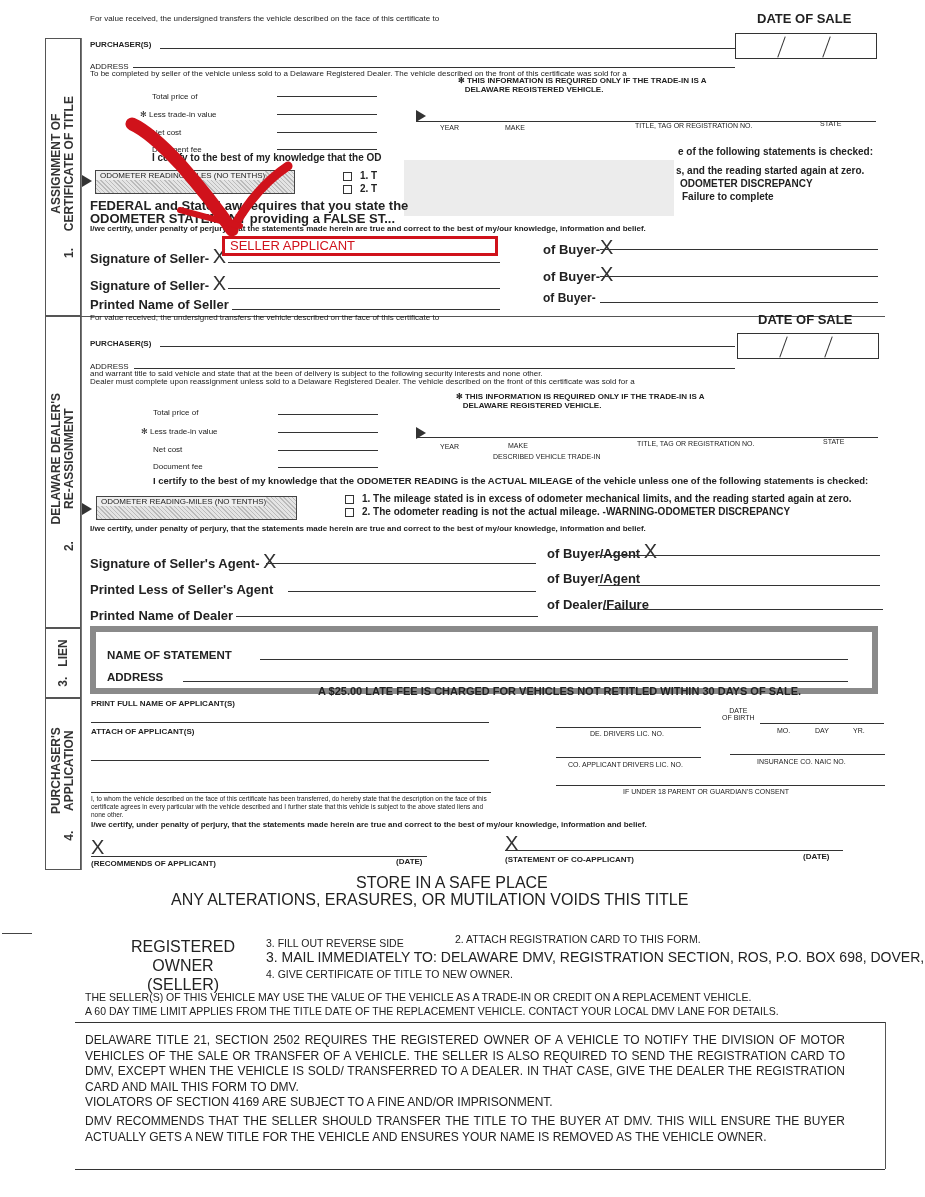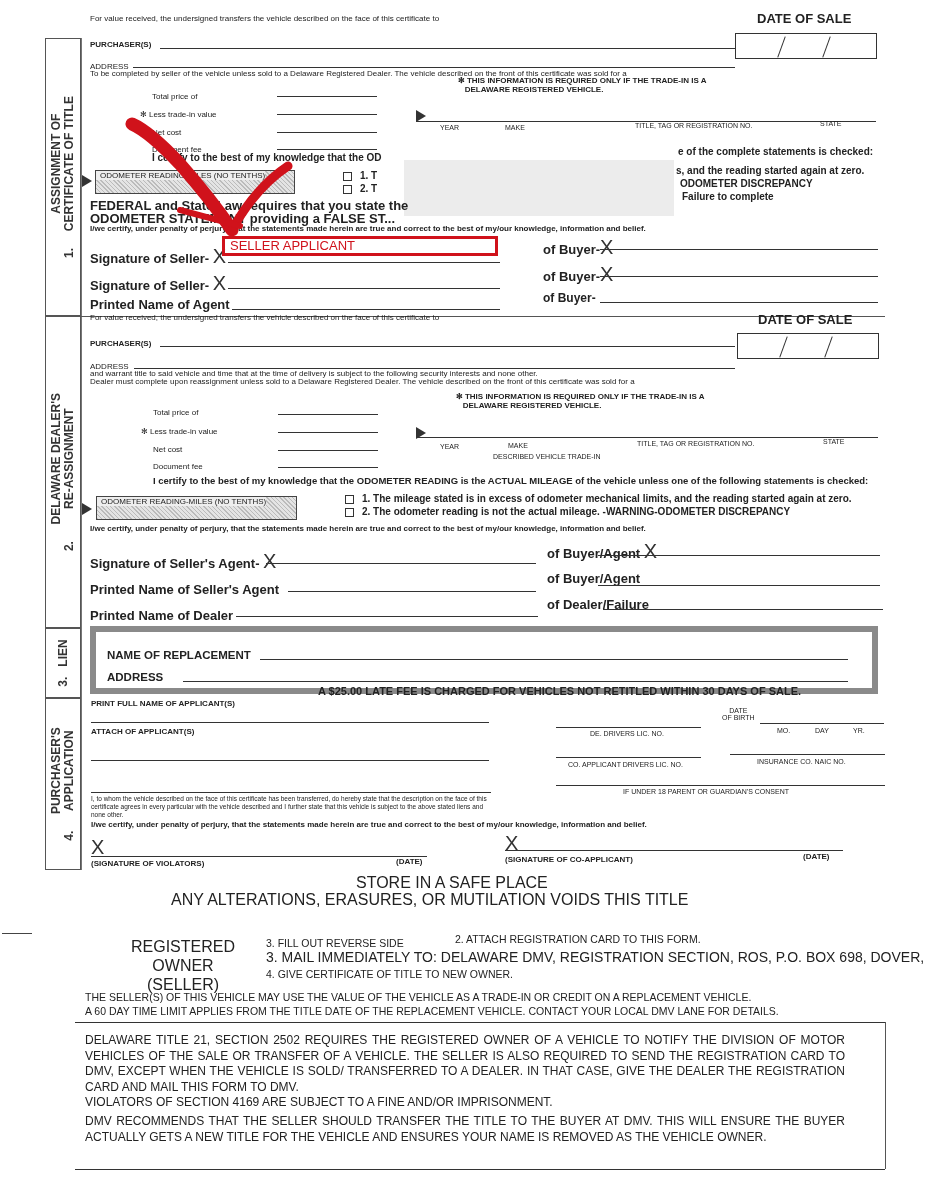--- a/index.html
+++ b/index.html
@@ -66,21 +66,21 @@
 <div class="line" style="left:277px;top:149px;width:100px"></div>
 
 <div class="arrow" style="left:416px;top:110px"></div>
 <div class="line" style="left:416px;top:121px;width:460px"></div>
 <div class="abs t6" style="left:440px;top:124px">YEAR</div>
 <div class="abs t6" style="left:505px;top:124px">MAKE</div>
 <div class="abs t6" style="left:635px;top:122px">TITLE, TAG OR REGISTRATION NO.</div>
 <div class="abs t6" style="left:820px;top:120px">STATE</div>
 
 <div class="abs b" style="left:152px;top:152px;font-size:10px;width:230px;overflow:hidden;white-space:nowrap">I certify to the best of my knowledge that the ODOMETER READING is the ACTUAL MILEAGE of the vehicle unless one of the following statements is checked:</div>
-<div class="abs b" style="left:678px;top:146px;font-size:10px;white-space:nowrap">e of the complete statements is checked:</div>
+<div class="abs b" style="left:678px;top:146px;font-size:10px;white-space:nowrap">e of the following statements is checked:</div>
 
 <div class="arrow" style="left:82px;top:175px"></div>
 <div class="odobox" style="left:95px;top:170px;width:200px">
     <span>ODOMETER READING-MILES (NO TENTHS)</span>
   </div>
 <div class="abs b t9" style="left:343px;top:170px"><span class="chk"></span><span>1. T</span></div>
 <div class="abs b t9" style="left:343px;top:183px"><span class="chk"></span><span>2. T</span></div>
 
 <div class="abs" style="left:404px;top:160px;width:270px;height:56px;background:#ececec"></div>
 <div class="abs b t9" style="left:676px;top:165px">s, and the reading started again at zero.</div>
@@ -88,21 +88,21 @@
 <div class="abs b t9" style="left:682px;top:191px">Failure to complete</div>
 
 <div class="abs b t12" style="left:90px;top:198px">FEDERAL and State Law requires that you state the</div>
 <div class="abs b t12" style="left:90px;top:211px">ODOMETER STATEMENT providing a FALSE ST...</div>
 <div class="abs t7 b" style="left:90px;top:224px;white-space:nowrap">I/we certify, under penalty of perjury, that the statements made herein are true and correct to the best of my/our knowledge, information and belief.</div>
 
 <div class="sigrow" style="left:90px;top:245px"><span>Signature of Seller-</span> <span class="xmark">X</span></div>
 <div class="line" style="left:228px;top:262px;width:272px"></div>
 <div class="sigrow" style="left:90px;top:272px"><span>Signature of Seller-</span> <span class="xmark">X</span></div>
 <div class="line" style="left:228px;top:288px;width:272px"></div>
-<div class="sigrow" style="left:90px;top:297px">Printed Name of Agent</div>
+<div class="sigrow" style="left:90px;top:297px">Printed Name of Seller</div>
 <div class="line" style="left:232px;top:309px;width:268px"></div>
 
 <div class="sigrow" style="left:543px;top:236px"><span>of Buyer-</span><span class="xmark">X</span></div>
 <div class="line" style="left:600px;top:249px;width:278px"></div>
 <div class="sigrow" style="left:543px;top:263px"><span>of Buyer-</span><span class="xmark">X</span></div>
 <div class="line" style="left:600px;top:276px;width:278px"></div>
 <div class="sigrow" style="left:543px;top:291px;font-size:12px">of Buyer-</div>
 <div class="line" style="left:600px;top:302px;width:278px"></div>
 
 <div class="abs" style="left:222px;top:236px;width:276px;height:20px;border:3px solid #d0121b;color:#d0121b;font-size:13px;line-height:14px;padding-left:5px">
@@ -119,21 +119,21 @@
 <div class="abs t7" style="left:90px;top:313px">For value received, the undersigned transfers the vehicle described on the face of this certificate to</div>
 <div class="abs b" style="left:758px;top:312px;font-size:13px">DATE OF SALE</div>
 <div class="abs t7 b" style="left:90px;top:339px">PURCHASER(S)</div>
 <div class="line" style="left:160px;top:346px;width:575px"></div>
 <div class="datebox" style="left:737px;top:333px">
     <div class="sl" style="left:45px"></div>
     <div class="sl" style="left:90px"></div>
   </div>
 <div class="abs t7" style="left:90px;top:362px">ADDRESS</div>
 <div class="line" style="left:134px;top:368px;width:601px"></div>
-<div class="abs t7" style="left:90px;top:369px">and warrant title to said vehicle and time that at the time of delivery is subject to the following security interests and none other.</div>
+<div class="abs t7" style="left:90px;top:369px">and warrant title to said vehicle and state that at the been of delivery is subject to the following security interests and none other.</div>
 <div class="abs t7" style="left:90px;top:377px">Dealer must complete upon reassignment unless sold to a Delaware Registered Dealer. The vehicle described on the front of this certificate was sold for a</div>
 <div class="abs t7 b" style="left:456px;top:392px">✻ <span>THIS INFORMATION IS REQUIRED ONLY IF THE TRADE-IN IS A</span><br>&nbsp;&nbsp;&nbsp;<span>DELAWARE REGISTERED VEHICLE.</span></div>
 
 <div class="abs t7" style="left:153px;top:408px">Total price of</div>
 <div class="line" style="left:278px;top:414px;width:100px"></div>
 <div class="abs t7" style="left:141px;top:427px">✻ <span>Less trade-in value</span></div>
 <div class="line" style="left:278px;top:432px;width:100px"></div>
 <div class="abs t7" style="left:153px;top:445px">Net cost</div>
 <div class="line" style="left:278px;top:450px;width:100px"></div>
 <div class="abs t7" style="left:153px;top:462px">Document fee</div>
@@ -151,34 +151,34 @@
 <div class="arrow" style="left:82px;top:503px"></div>
 <div class="odobox" style="left:96px;top:496px;width:201px">
     <span>ODOMETER READING-MILES (NO TENTHS)</span>
   </div>
 <div class="abs b" style="left:345px;top:493px;font-size:10px;white-space:nowrap"><span class="chk"></span><span>1. The mileage stated is in excess of odometer mechanical limits, and the reading started again at zero.</span></div>
 <div class="abs b" style="left:345px;top:506px;font-size:10px;white-space:nowrap"><span class="chk"></span><span>2. The odometer reading is not the actual mileage. -WARNING-ODOMETER DISCREPANCY</span></div>
 <div class="abs t7 b" style="left:90px;top:524px;white-space:nowrap">I/we certify, under penalty of perjury, that the statements made herein are true and correct to the best of my/our knowledge, information and belief.</div>
 
 <div class="sigrow" style="left:90px;top:550px"><span>Signature of Seller's Agent-</span> <span class="xmark">X</span></div>
 <div class="line" style="left:266px;top:563px;width:270px"></div>
-<div class="sigrow" style="left:90px;top:582px">Printed Name of Seller's Agent</div>
+<div class="sigrow" style="left:90px;top:582px">Printed Less of Seller's Agent</div>
 <div class="line" style="left:288px;top:591px;width:248px"></div>
 <div class="sigrow" style="left:90px;top:608px">Printed Name of Dealer</div>
 <div class="line" style="left:236px;top:616px;width:302px"></div>
 
 <div class="sigrow" style="left:547px;top:540px"><span>of Buyer/Agent</span> <span class="xmark">X</span></div>
 <div class="line" style="left:598px;top:555px;width:282px"></div>
 <div class="sigrow" style="left:547px;top:571px">of Buyer/Agent</div>
 <div class="line" style="left:598px;top:585px;width:282px"></div>
 <div class="sigrow" style="left:547px;top:597px">of Dealer/Failure</div>
 <div class="line" style="left:603px;top:609px;width:280px"></div>
 
 <div class="abs" style="left:90px;top:626px;width:788px;height:68px;border:6px solid #8a8a8a;background:#fff"></div>
-<div class="abs b" style="left:107px;top:649px;font-size:11.5px">NAME OF REPLACEMENT</div>
+<div class="abs b" style="left:107px;top:649px;font-size:11.5px">NAME OF STATEMENT</div>
 <div class="line" style="left:260px;top:659px;width:588px"></div>
 <div class="abs b" style="left:107px;top:671px;font-size:11.5px">ADDRESS</div>
 <div class="line" style="left:183px;top:681px;width:665px"></div>
 
 <div class="abs t7 b" style="left:91px;top:699px">PRINT FULL NAME OF APPLICANT(S)</div>
 <div class="abs b" style="left:318px;top:685px;font-size:11px;white-space:nowrap">A $25.00 LATE FEE IS CHARGED FOR VEHICLES NOT RETITLED WITHIN 30 DAYS OF SALE.</div>
 <div class="line" style="left:91px;top:722px;width:398px"></div>
 <div class="abs t7 b" style="left:91px;top:727px">ATTACH OF APPLICANT(S)</div>
 <div class="line" style="left:91px;top:760px;width:398px"></div>
 
@@ -196,25 +196,25 @@
 <div class="abs t6" style="left:757px;top:758px">INSURANCE CO. NAIC NO.</div>
 <div class="line" style="left:556px;top:785px;width:329px"></div>
 <div class="abs t6" style="left:623px;top:788px">IF UNDER 18 PARENT OR GUARDIAN'S CONSENT</div>
 
 <div class="line" style="left:91px;top:792px;width:400px"></div>
 <div class="abs" style="left:91px;top:795px;width:402px;font-size:6.5px;line-height:8px">I, to whom the vehicle described on the face of this certificate has been transferred, do hereby state that the description on the face of this certificate agrees in every particular with the vehicle described and I further state that this vehicle is subject to the above stated liens and none other.</div>
 <div class="abs t7 b" style="left:91px;top:820px;white-space:nowrap">I/we certify, under penalty of perjury, that the statements made herein are true and correct to the best of my/our knowledge, information and belief.</div>
 
 <div class="abs xmark" style="left:91px;top:836px">X</div>
 <div class="line" style="left:91px;top:856px;width:336px"></div>
-<div class="abs t7 b" style="left:91px;top:859px">(SIGNATURE OF VIOLATORS)</div>
+<div class="abs t7 b" style="left:91px;top:859px">(RECOMMENDS OF APPLICANT)</div>
 <div class="abs t7 b" style="left:396px;top:857px">(DATE)</div>
 <div class="abs xmark" style="left:505px;top:832px">X</div>
 <div class="line" style="left:505px;top:850px;width:338px"></div>
-<div class="abs t7 b" style="left:505px;top:855px">(SIGNATURE OF CO-APPLICANT)</div>
+<div class="abs t7 b" style="left:505px;top:855px">(STATEMENT OF CO-APPLICANT)</div>
 <div class="abs t7 b" style="left:803px;top:852px">(DATE)</div>
 
 <div class="abs" style="left:356px;top:874px;font-size:16px">STORE IN A SAFE PLACE</div>
 <div class="abs" style="left:171px;top:891px;font-size:16px">ANY ALTERATIONS, ERASURES, OR MUTILATION VOIDS THIS TITLE</div>
 
 <div class="abs" style="left:118px;top:937px;width:130px;font-size:16px;line-height:19px;white-space:pre;text-align:center">REGISTERED
 OWNER
 (SELLER)</div>
 <div class="abs" style="left:266px;top:937px;font-size:10.5px">3. FILL OUT REVERSE SIDE</div>
 <div class="abs" style="left:455px;top:933px;font-size:10.5px">2. ATTACH REGISTRATION CARD TO THIS FORM.</div>

